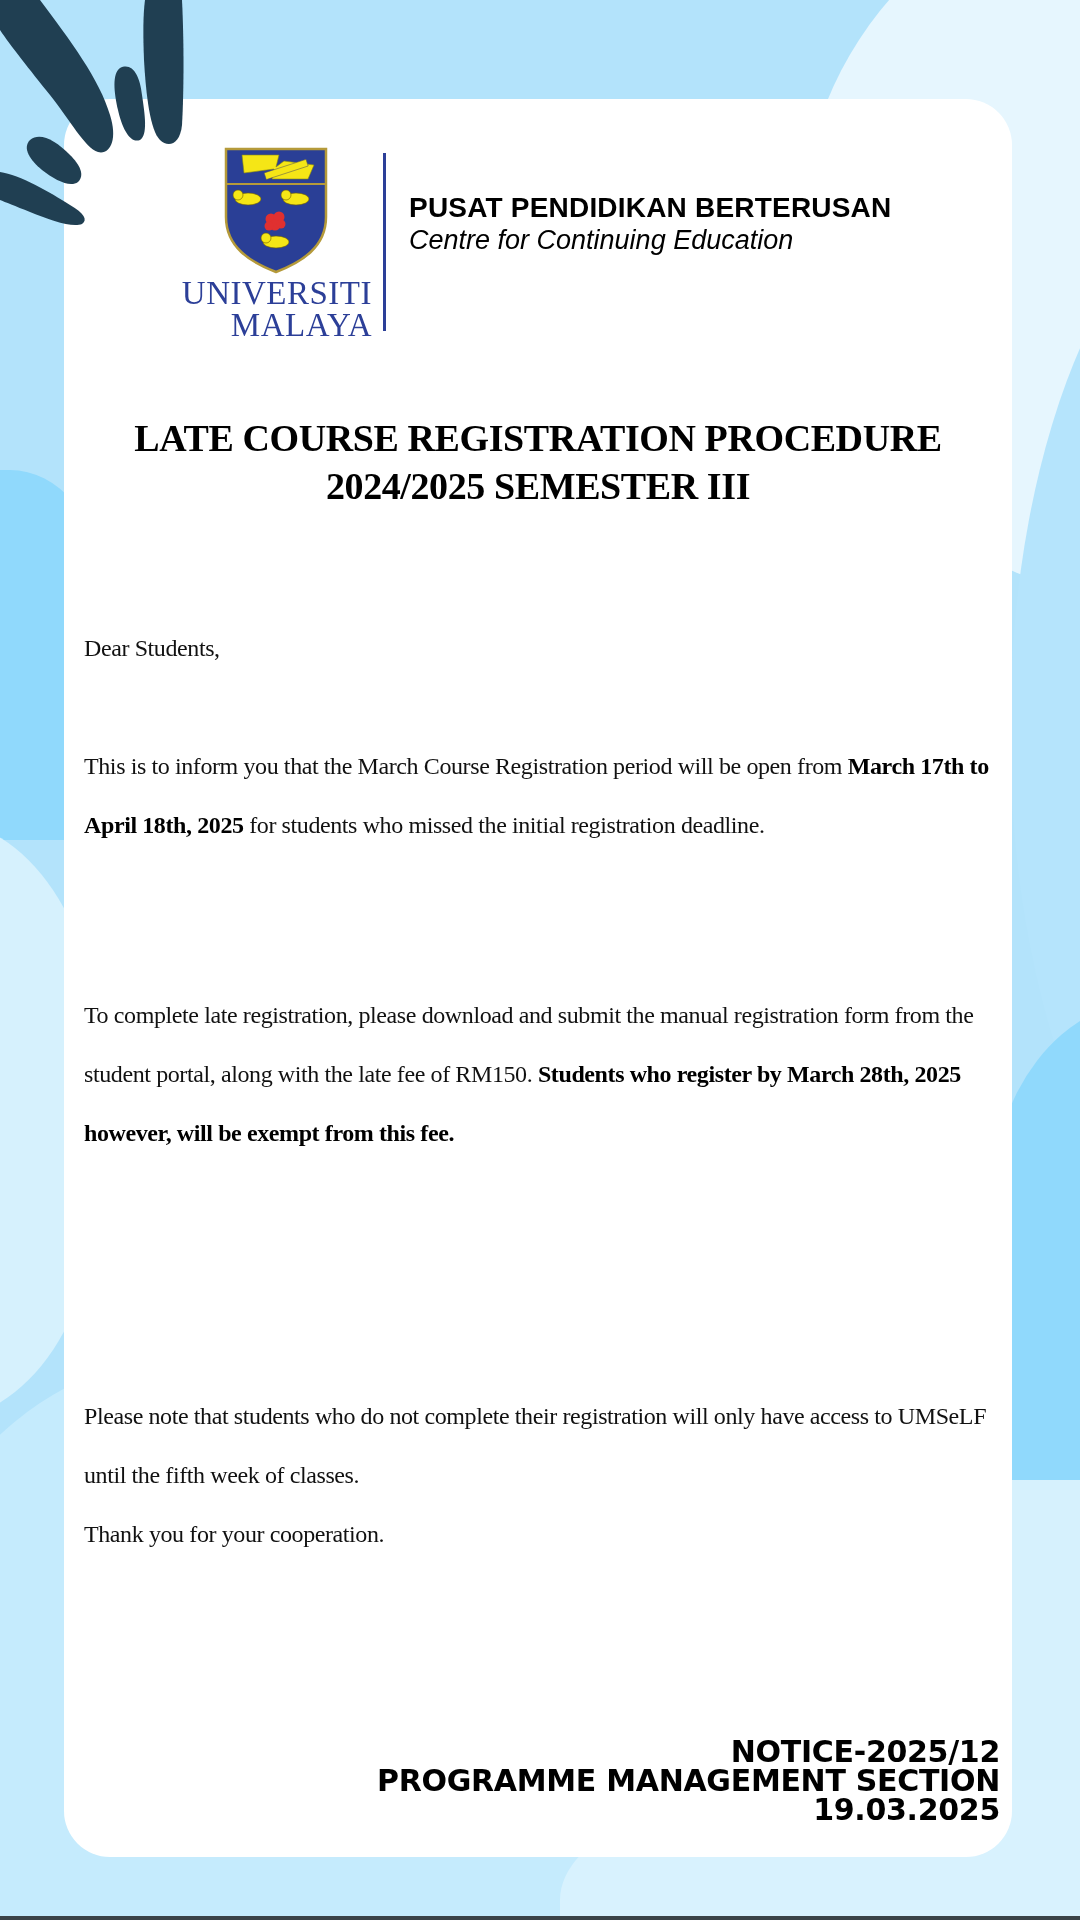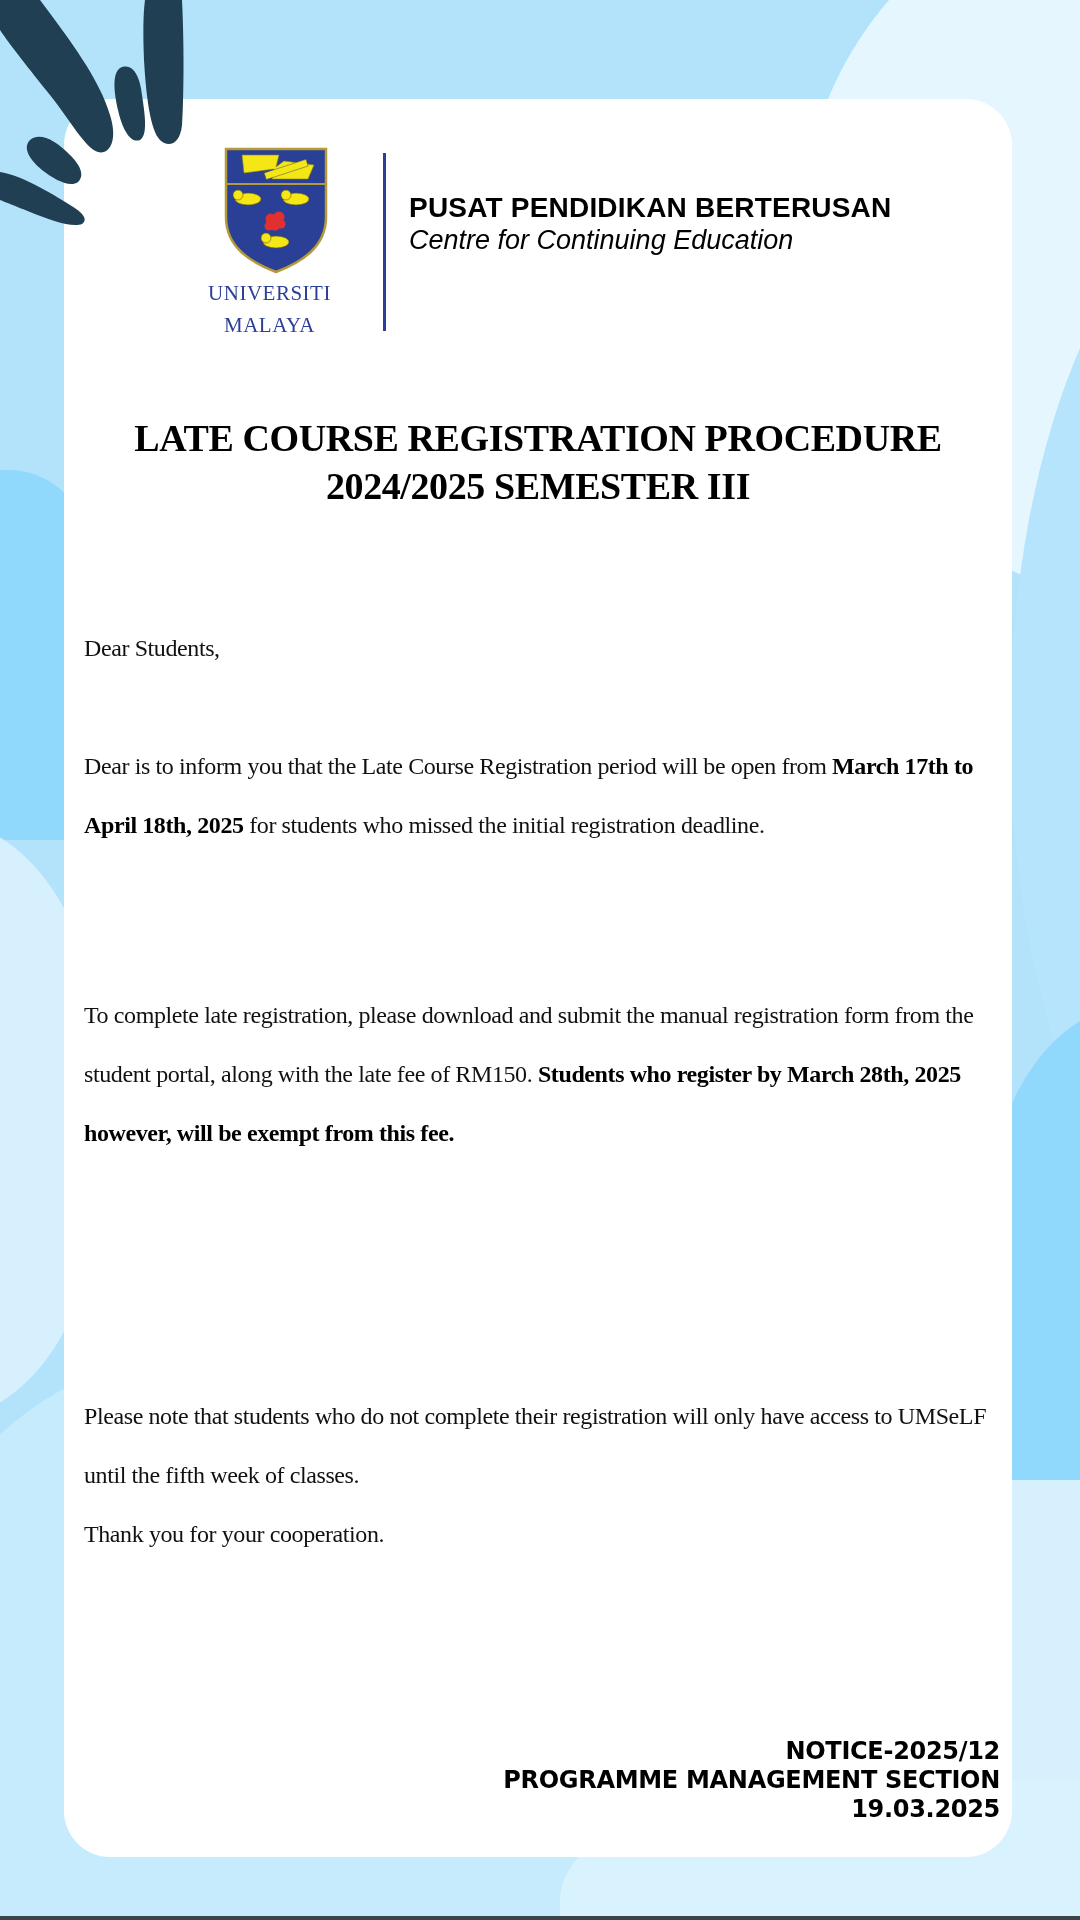--- a/index.html
+++ b/index.html
@@ -98,24 +98,24 @@
       left: 57px;
       top: 0;
       width: 104px;
       height: 127px;
     }
     .uni-name {
       position: absolute;
       left: 0;
       top: 130px;
       width: 205px;
-      text-align: center;
+      text-align: right;
       font-family: "Liberation Serif", "DejaVu Serif", serif;
       color: #2c3f98;
-      font-size: 21px;
+      font-size: 33px;
       line-height: 32px;
       letter-spacing: 0.5px;
     }
     .logo-divider {
       position: absolute;
       left: 216px;
       top: 6px;
       width: 3px;
       height: 178px;
       background: #2c3f98;
@@ -173,21 +173,21 @@
     .para3 { top: 1288px; }
     .thanks { top: 1406px; }
 
     .footer {
       position: absolute;
       right: 12px;
       top: 1638px;
       text-align: right;
       font-family: "DejaVu Sans", sans-serif;
       font-weight: bold;
-      font-size: 24px;
+      font-size: 30px;
       line-height: 29px;
       color: #000;
       letter-spacing: -0.3px;
     }
   </style>
 </head>
 <body>
 
 <div class="bg-layer">
   <div class="bg-shape bg-top-right"></div>
@@ -245,21 +245,21 @@
   </div>
 
   <div class="title">
     <div>LATE COURSE REGISTRATION PROCEDURE</div>
     <div>2024/2025 SEMESTER III</div>
   </div>
 
   <div class="body-text greeting">Dear Students,</div>
 
   <div class="body-text para1">
-    <span>Dear is to inform you that the Late Course Registration period will be open from </span><b>March 17th to April 18th, 2025</b><span> for students who missed the initial registration deadline.</span>
+    <span>This is to inform you that the March Course Registration period will be open from </span><b>March 17th to April 18th, 2025</b><span> for students who missed the initial registration deadline.</span>
   </div>
 
   <div class="body-text para2">
     <span>To complete late registration, please download and submit the manual registration form from the student portal, along with the late fee of RM150.</span>
     <b>Students who register by March 28th, 2025 however, will be exempt from this fee.</b>
   </div>
 
   <div class="body-text para3">Please note that students who do not complete their registration will only have access to UMSeLF until the fifth week of classes.</div>
 
   <div class="body-text thanks">Thank you for your cooperation.</div>

